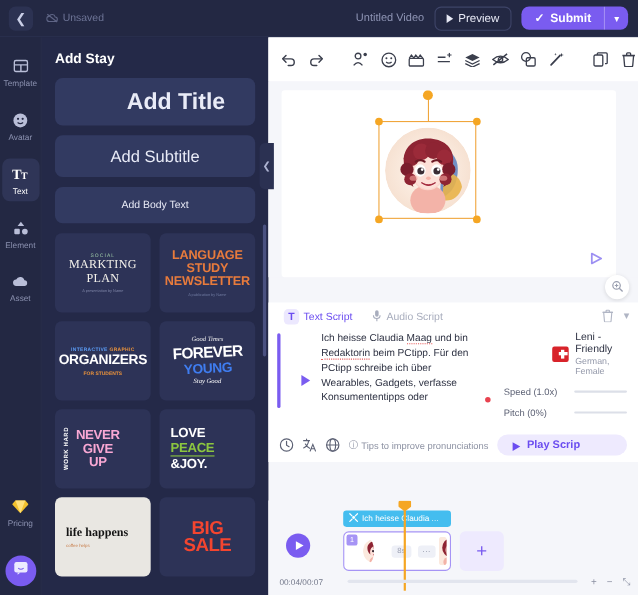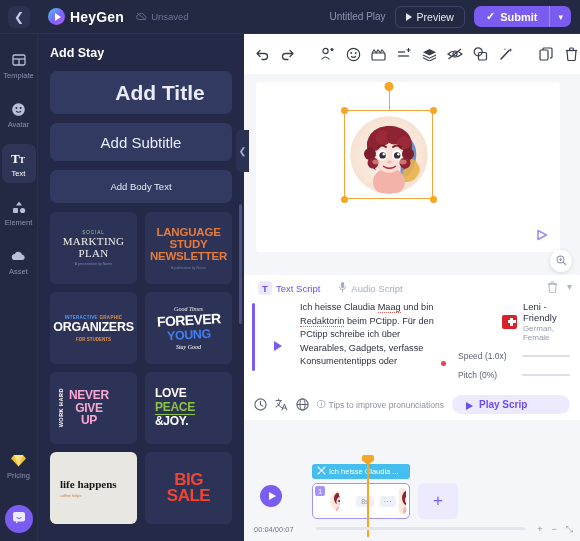--- a/index.html
+++ b/index.html
@@ -158,21 +158,21 @@
 
   
   .script { background: #fff; height: 145px; margin-top: 23px; position: relative; }
   .script-head { height: 26px; display: flex; align-items: center; padding: 0 8px; gap: 6px; }
   .tab { display: flex; align-items: center; gap: 4px; padding: 3px 6px; border-radius: 6px; font-size: 9.5px; cursor: pointer; }
   .tab.active { color: #6b4df0; }
   .tab.active .tab-ic { background: #ece8fe; border-radius: 4px; width: 14px; height: 14px; display: flex; align-items: center; justify-content: center; font-weight: bold; }
   .tab.idle { color: #a8adbd; }
   .script-head-right { margin-left: auto; display: flex; gap: 9px; color: #b0b5c4; font-size: 10px; }
   .script-body { display: flex; padding: 0 8px; }
-  .script-left { width: 200px; position: relative; padding-left: 8px; }
+  .script-left { width: 200px; position: relative; }
   .script-bar { position: absolute; left: 0; top: 2px; width: 2.5px; height: 68px; background: #7a5cf0; border-radius: 2px; }
   .play-tri { position: absolute; left: 22px; top: 40px; width:0;height:0;border-left:8px solid #7a5cf0;border-top:5px solid transparent;border-bottom:5px solid transparent; cursor:pointer; }
   .script-text { margin-left: 40px; font-size: 9.2px; color: #2d3142; line-height: 1.48; width: 148px; }
   .sp-err { border-bottom: 1.5px dotted #e85c5c; }
   .red-dot { position: absolute; right: 6px; top: 60px; width: 5px; height: 5px; border-radius: 50%; background: #e8424f; }
   .script-right { width: 118px; padding-left: 6px; }
   .voice-row { display: flex; align-items: center; gap: 6px; padding-left: 44px; }
   .flag { width: 19px; height: 14px; background: #d8232a; border-radius: 2px; position: relative; }
   .flag::before { content:""; position:absolute; left:8px; top:3px; width:3px; height:8px; background:#fff; }
   .flag::after { content:""; position:absolute; left:5.5px; top:5.5px; width:8px; height:3px; background:#fff; }
@@ -231,35 +231,31 @@
 </style>
 </head>
 <body>
 
 <div id="app">
 
   <div class="topbar">
     <div class="back-btn">
       <span>❮</span>
     </div>
-    <div class="brand">
-      <div class="brand-logo"></div>
-      <span class="brand-name">HeyGen</span>
-    </div>
     <div class="unsaved">
       <span class="cloud-ic">
         <svg width="11" height="9" viewBox="0 0 11 9">
             <path d="M3 7.5h5a2 2 0 0 0 .2-4 3 3 0 0 0-5.6-.6A2 2 0 0 0 3 7.5z" fill="none" stroke="#6e7597" stroke-width="1"></path>
             <line x1="1" y1="1" x2="10" y2="8" stroke="#6e7597" stroke-width="1"></line>
           </svg>
       </span>
       <span>Unsaved</span>
     </div>
     <div class="top-right">
-      <span class="video-title">Untitled Play</span>
+      <span class="video-title">Untitled Video</span>
       <div class="preview-btn">
         <span class="preview-tri"></span>
         <span>Preview</span>
       </div>
       <div class="submit-wrap">
         <div class="submit-btn">
           <span>✓</span>
           <span>Submit</span>
         </div>
         <div class="submit-div"></div>

